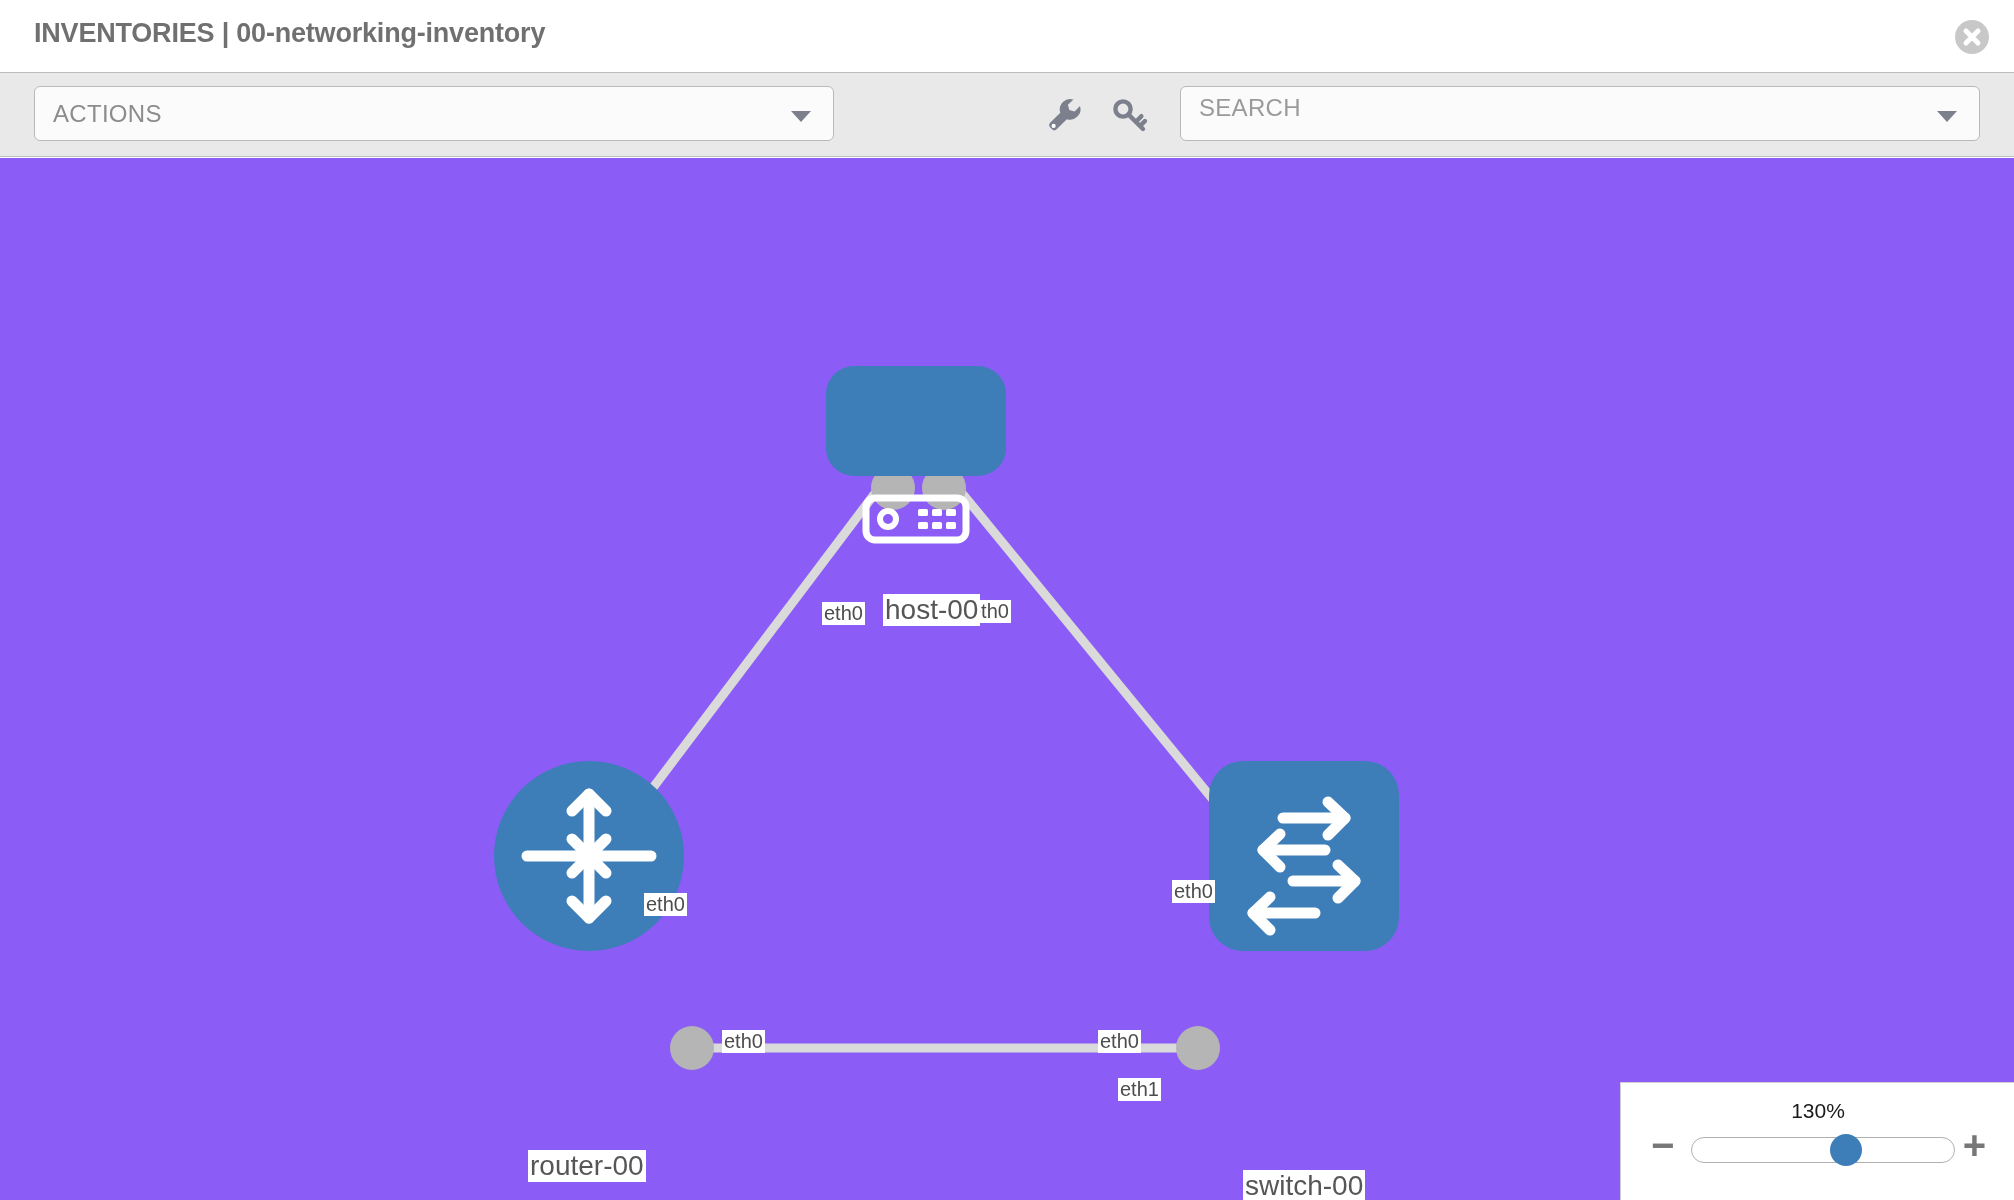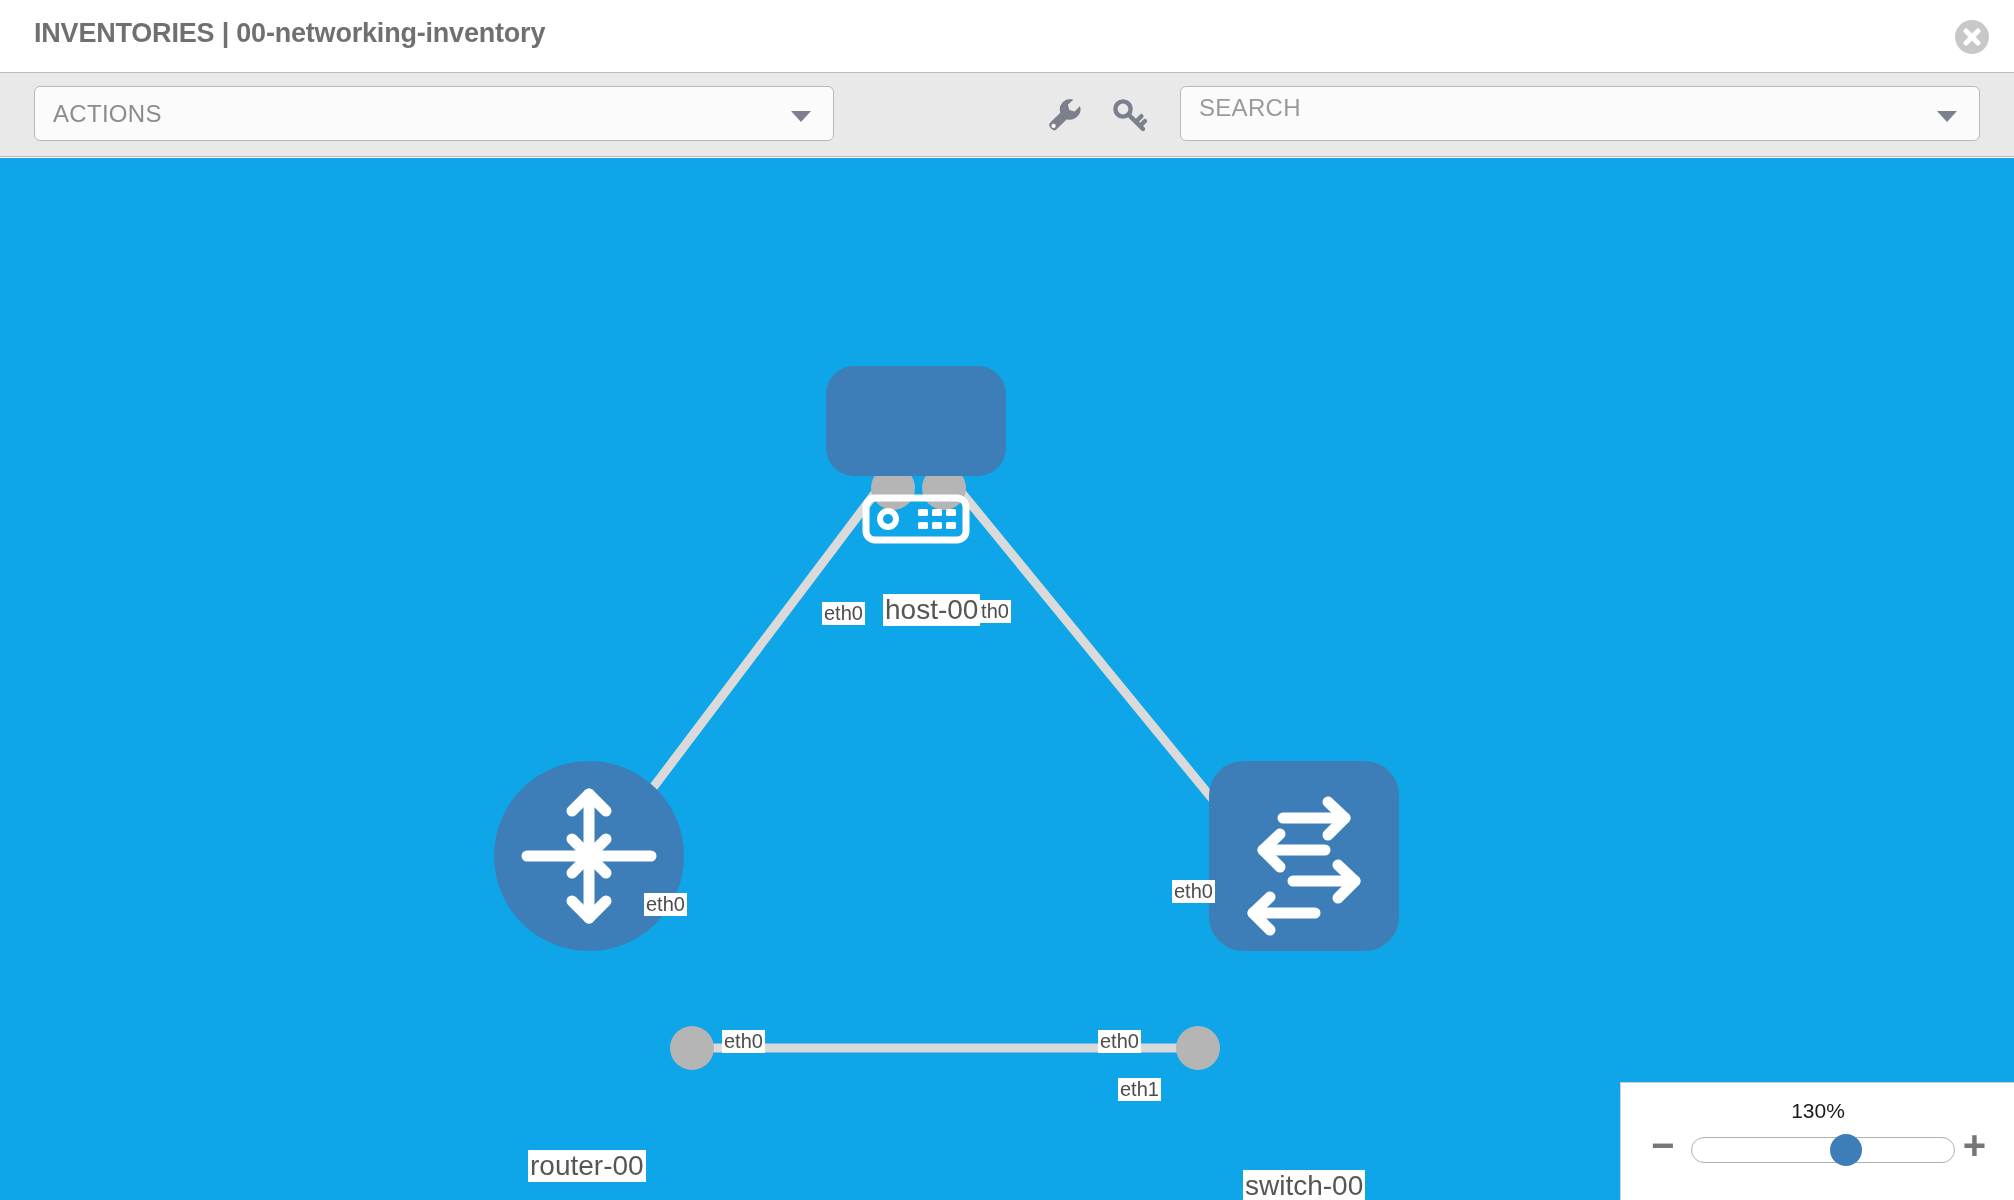--- a/index.html
+++ b/index.html
@@ -84,21 +84,21 @@
     border: none; outline: none; background: transparent;
     font-family: "Liberation Sans", sans-serif;
     font-size: 24px; color: #555;
   }
   .search-input::placeholder { color: #9a9a9a; letter-spacing: 0.3px; }
 
   
   .canvas {
     position: absolute; left: 0; top: 158px;
     width: 2014px; height: 1042px;
-    background: #0ea5e9;
+    background: #8b5cf6;
     overflow: hidden;
     text-decoration: underline;
   }
   .topology-svg { position: absolute; left: 0; top: 0; }
 
   .node-label {
     position: absolute;
     font-size: 28px;
     color: #565656;
     background: #ffffff;

